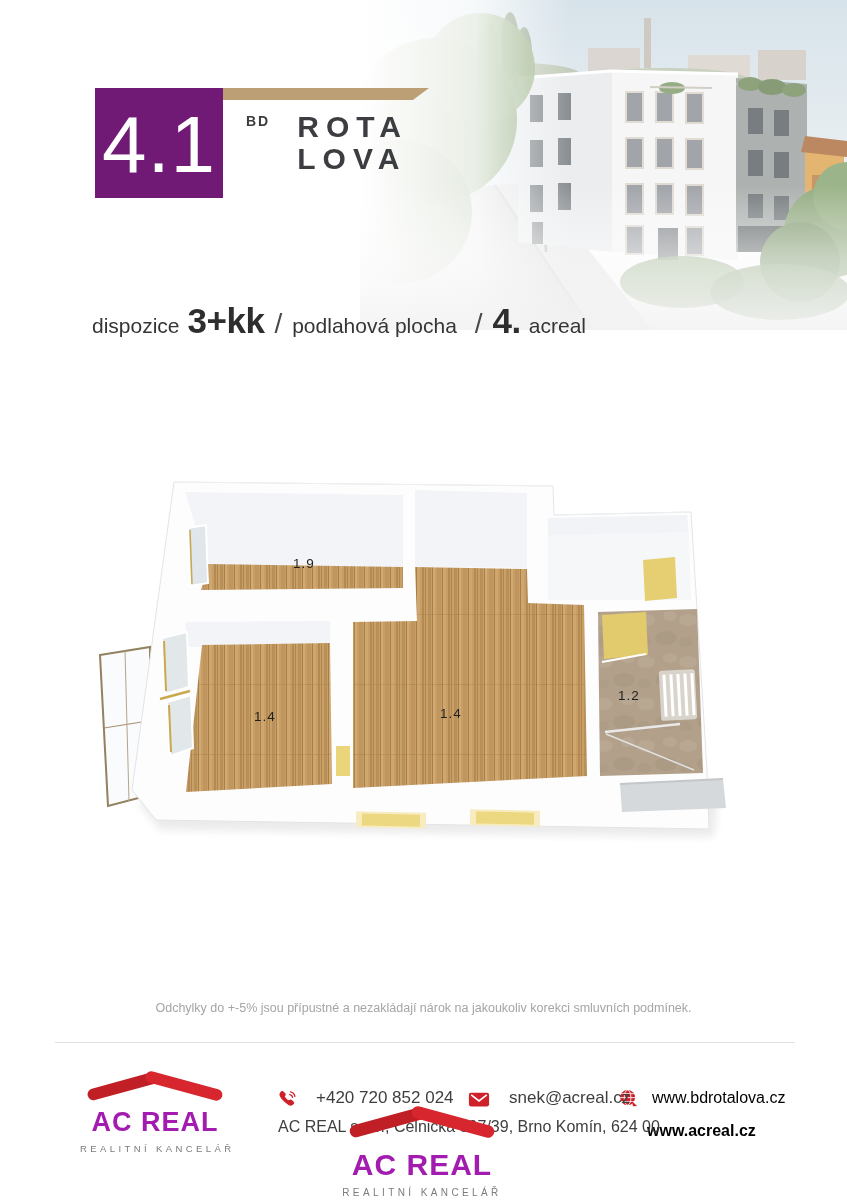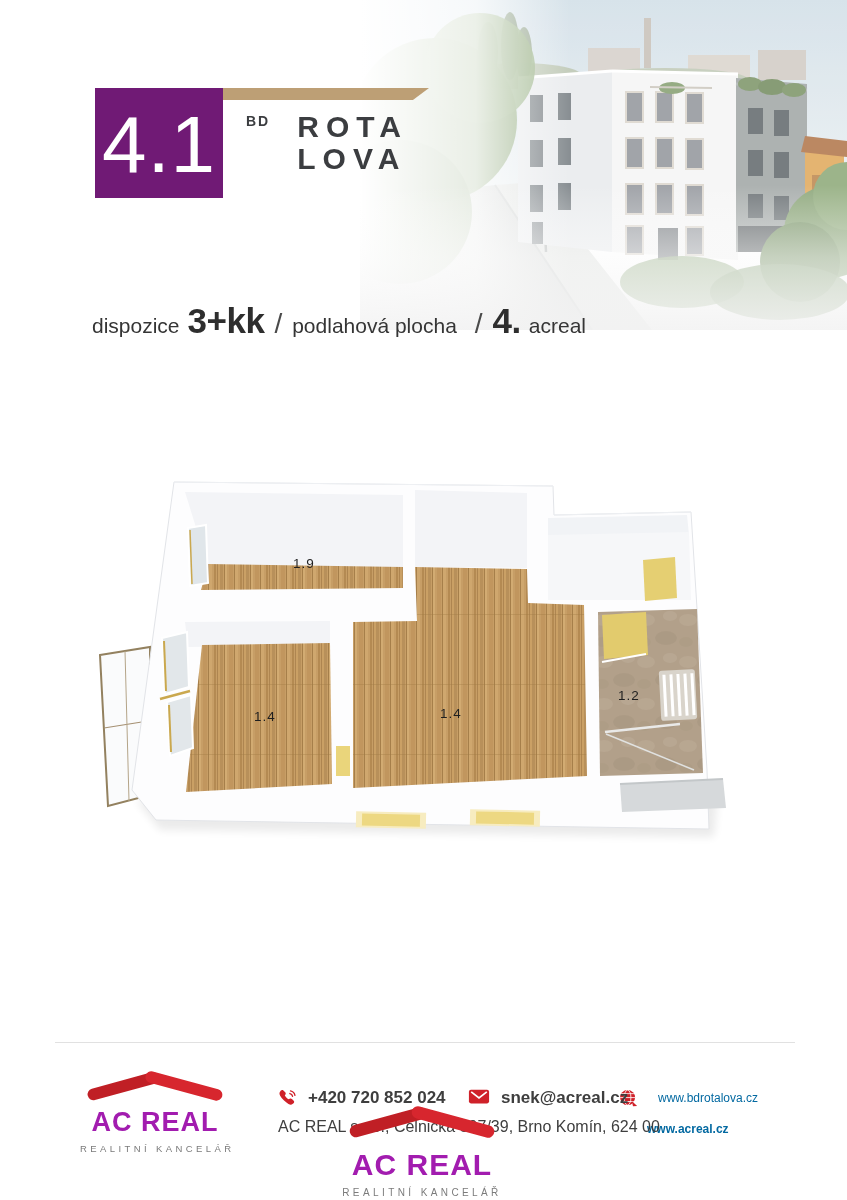--- a/index.html
+++ b/index.html
@@ -41,29 +41,29 @@
   
   .logo-left{position:absolute;left:80px;top:1068px;width:150px;text-align:center;}
   .logo-center{position:absolute;left:340px;top:1104px;width:164px;text-align:center;z-index:3;}
   .roof{display:block;margin:0 auto;}
   .agency-name{font-size:27px;font-weight:700;color:#a21caf;letter-spacing:1px;line-height:1;margin-top:7px;white-space:nowrap;}
   .logo-center .agency-name{font-size:30px;margin-top:12px;}
   .agency-tagline{font-size:9.5px;letter-spacing:3.4px;color:#7b7b7b;margin-top:7px;white-space:nowrap;}
   .logo-center .agency-tagline{font-size:10px;margin-top:7px;}
 
   .contacts{position:absolute;left:278px;top:1088px;z-index:1;}
-  .contact-row{display:flex;align-items:flex-start;gap:11px;font-weight:bold;}
+  .contact-row{display:flex;align-items:flex-end;gap:19px;}
   .contact-phone{position:absolute;left:0;top:0;}
   .contact-email{position:absolute;left:178px;top:0;margin-left:12px;}
   .contact-address{position:absolute;left:0;top:30px;font-size:16px;color:#3e3e3e;white-space:nowrap;}
   .contact-text{font-size:17px;color:#3e3e3e;white-space:nowrap;}
   .icon{display:inline-flex;align-items:center;justify-content:center;}
 
   .websites{position:absolute;left:618px;top:1088px;}
-  .web-row{display:flex;align-items:center;gap:20px;font-size:12px;color:#0369a1;white-space:nowrap;}
+  .web-row{display:flex;align-items:center;gap:14px;font-size:16px;color:#000000;white-space:nowrap;}
   .web-row.second{margin-top:14px;margin-left:29px;font-weight:bold;}
 </style>
 </head>
 <body>
 
 <div class="page">
 
   <div class="photo">
     <svg width="487" height="330" viewBox="0 0 487 330">
       <defs>
@@ -276,20 +276,21 @@
       <line x1="84" y1="42" x2="463" y2="46" stroke="#eef0f3" stroke-width="1"></line>
       <line x1="464" y1="75" x2="601" y2="72" stroke="#eef0f3" stroke-width="1"></line>
     </svg>
     <div class="room-label" style="left:350px;top:266px;">1.4</div>
     <div class="room-label" style="left:528px;top:248px;">1.2</div>
     <div class="room-label" style="left:203px;top:116px;">1.9</div>
     <div class="room-label" style="left:164px;top:269px;">1.4</div>
   </div>
 
   <div class="disclaimer">
+    <div>Odchylky do +-5% jsou přípustné a nezakládají nárok na jakoukoliv korekci smluvních podmínek.</div>
   </div>
 
   <div class="divider"></div>
 
   <div class="logo-left">
     <svg class="roof" width="140" height="34" viewBox="0 0 150 34">
       <line x1="9" y1="27" x2="73" y2="9.5" stroke="#c01f25" stroke-width="12.5" stroke-linecap="round"></line>
       <line x1="71" y1="8.5" x2="141" y2="27.5" stroke="#d7262e" stroke-width="12.5" stroke-linecap="round"></line>
     </svg>
     <div class="agency-name">AC REAL</div>

